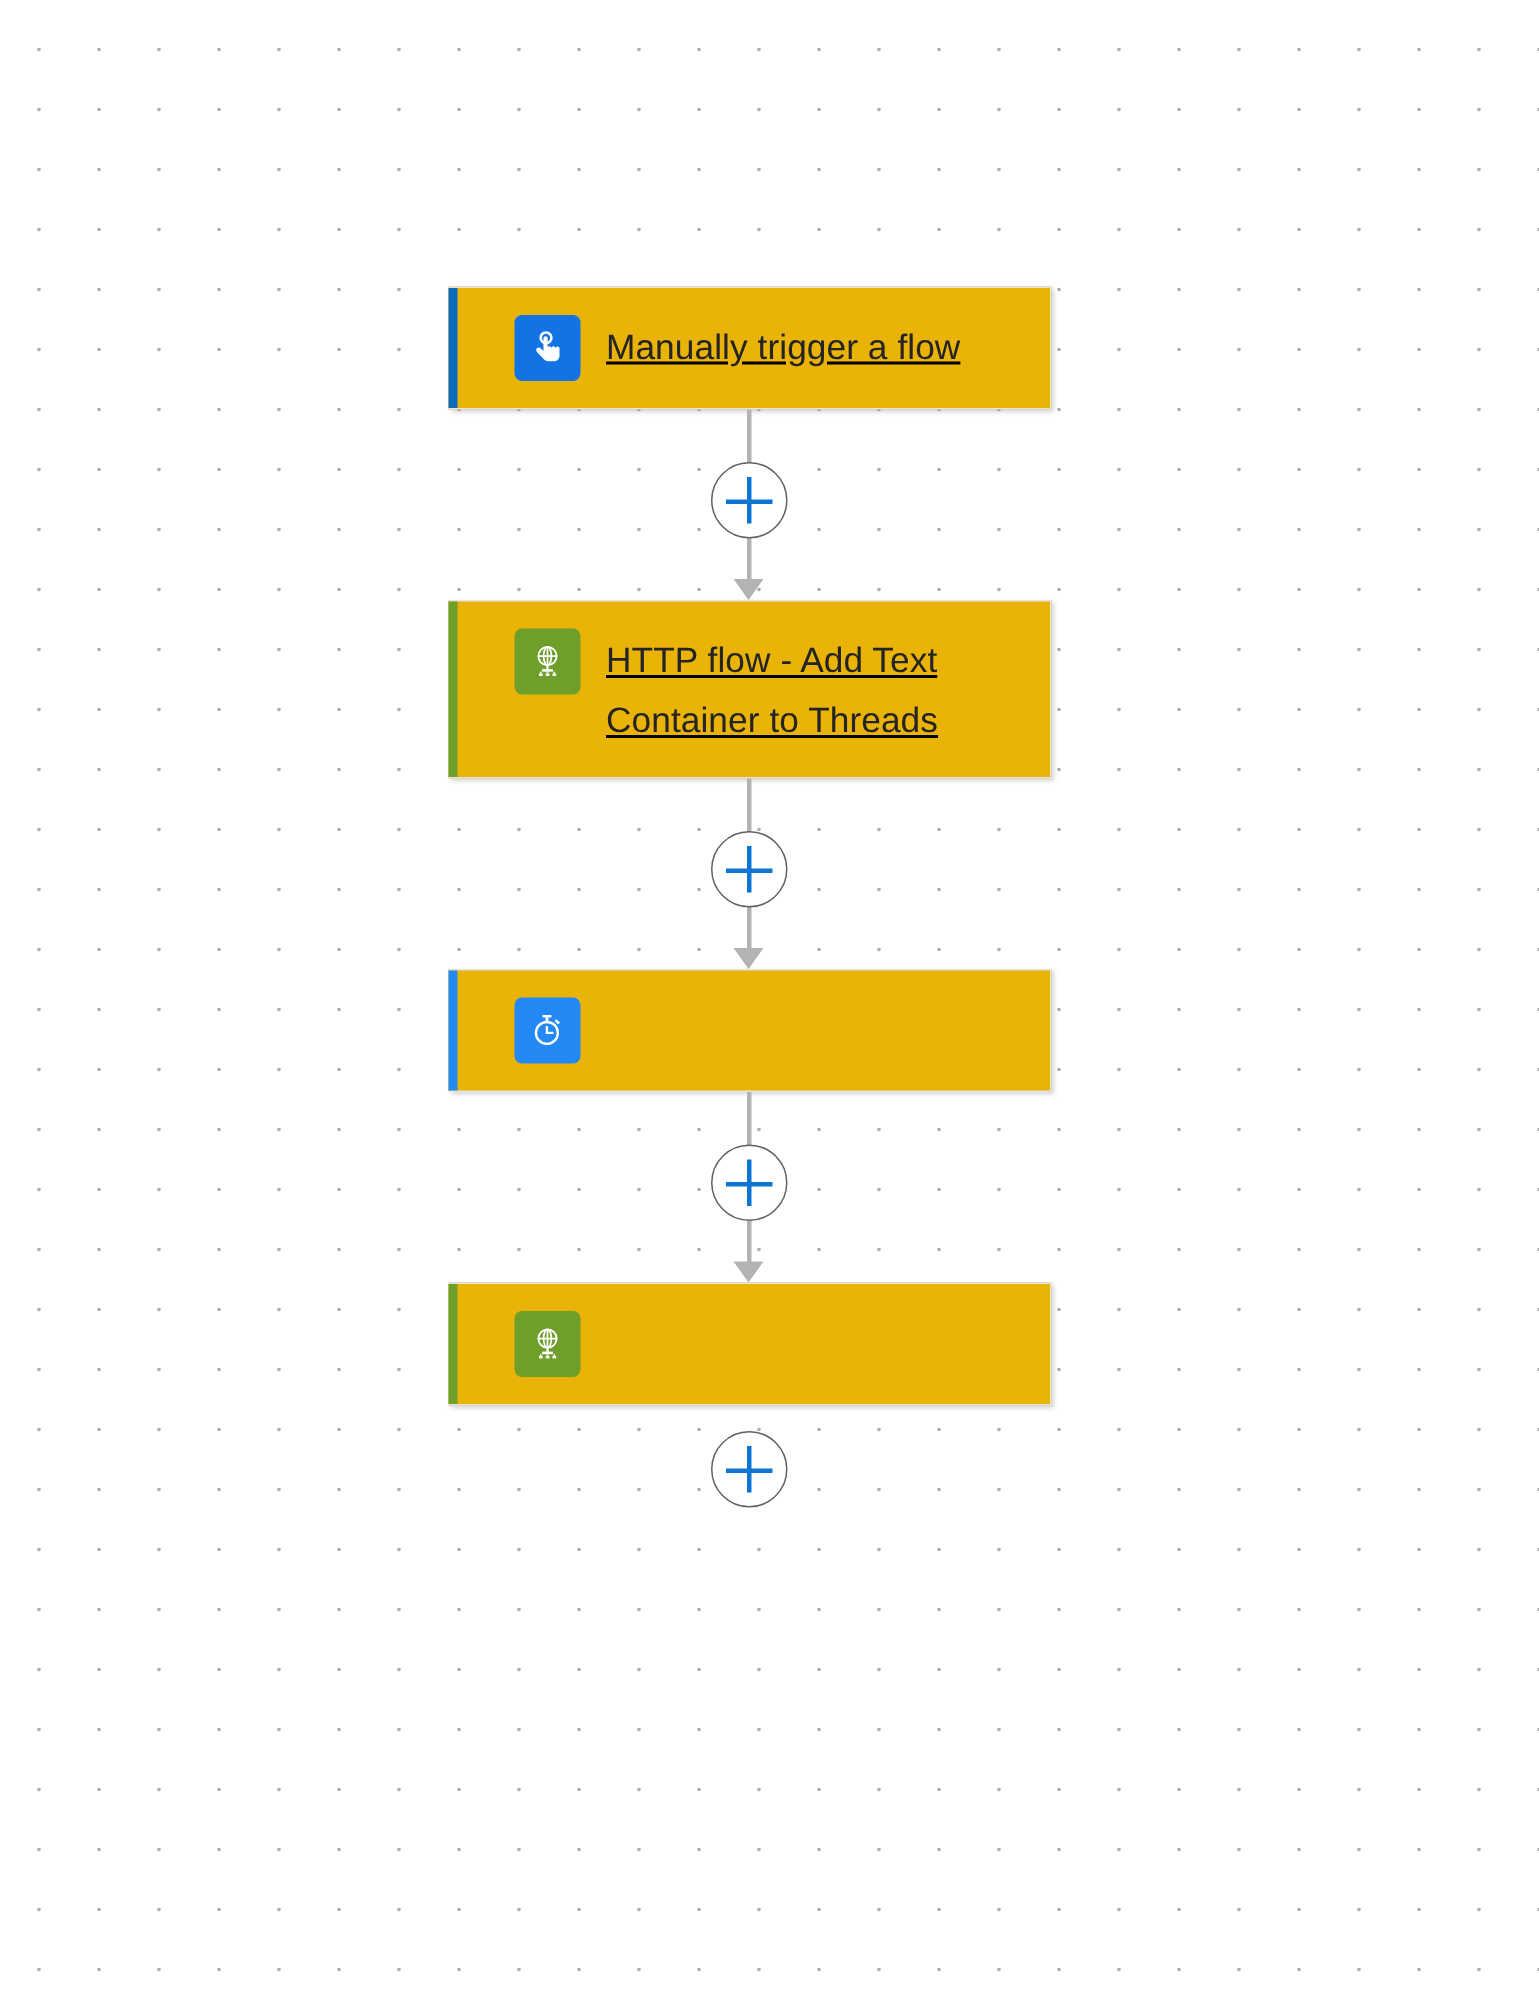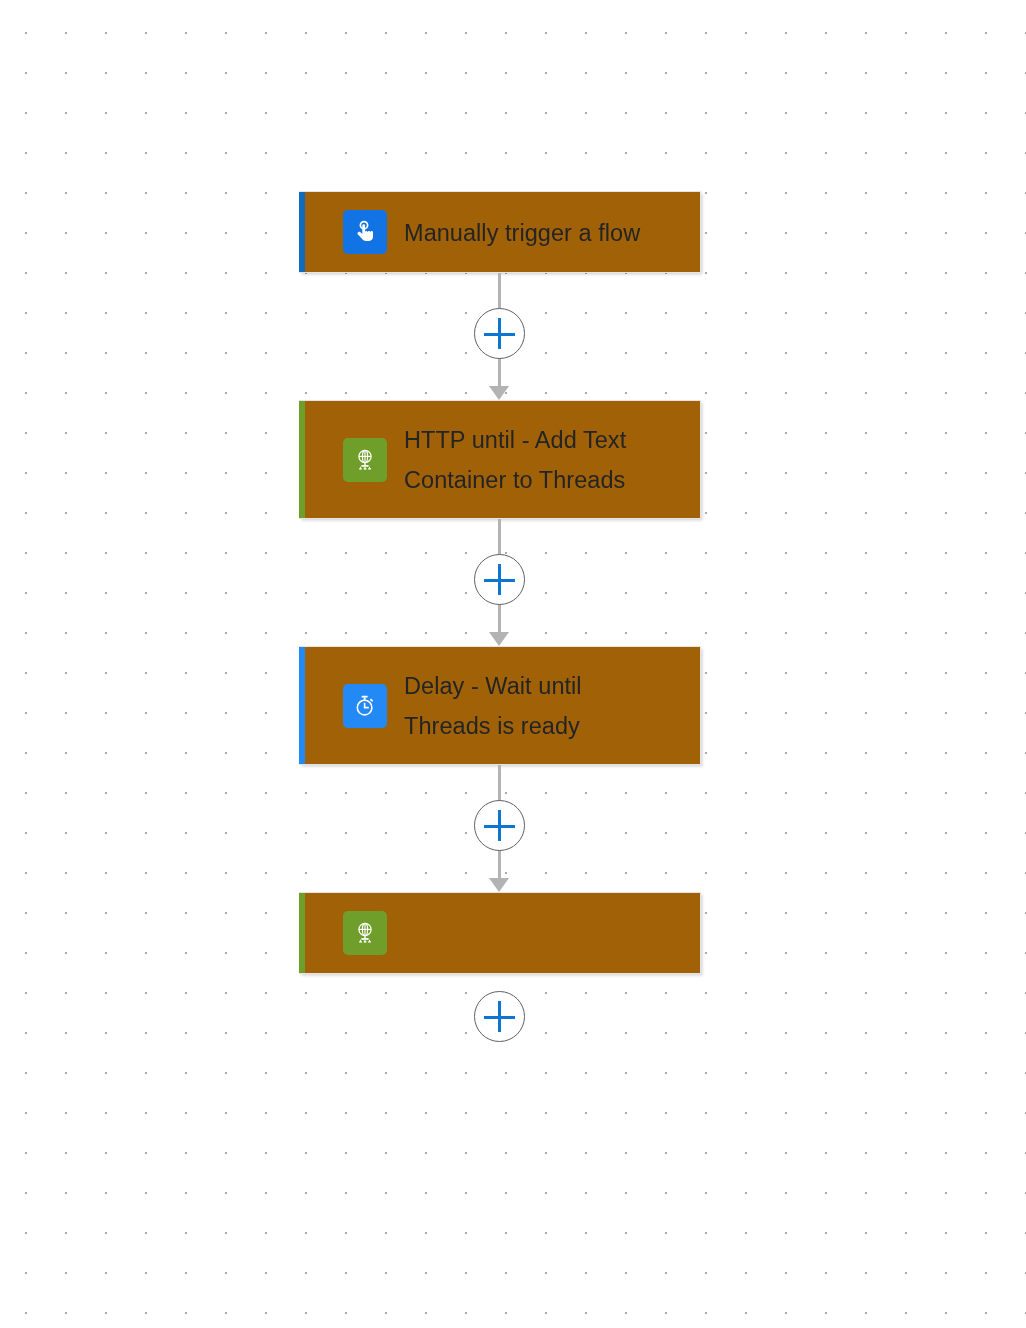--- a/index.html
+++ b/index.html
@@ -33,28 +33,29 @@
     position: absolute;
     left: 299px;
     top: 191px;
     width: 402px;
   }
 
   
   .node {
     position: relative;
     width: 402px;
-    background: #a16207;
+    background: #eab308;
     border: 1px solid #e4e4e4;
     border-left: none;
     box-shadow: 1.5px 1.5px 3px rgba(0,0,0,0.17);
     display: flex;
-    align-items: center;
+    align-items: flex-start;
     padding: 18px 16px 18px 0;
     cursor: pointer;
+    text-decoration: underline;
   }
   .node .accent {
     position: absolute;
     left: 0;
     top: 0;
     bottom: 0;
     width: 6px;
   }
   .node.accent-blue .accent { background: #0f6cbd; }
   .node.accent-blue2 .accent { background: #2389f4; }
@@ -189,21 +190,21 @@
         <line x1="13" y1="15.5" x2="13" y2="18.3" stroke="#ffffff" stroke-width="1.45"></line>
         <rect x="9.4" y="18.1" width="7.2" height="1.7" fill="#ffffff"></rect>
         <rect x="7.3" y="21.0" width="2.5" height="1.6" fill="#ffffff"></rect>
         <rect x="11.8" y="21.0" width="2.5" height="1.6" fill="#ffffff"></rect>
         <rect x="16.3" y="21.0" width="2.5" height="1.6" fill="#ffffff"></rect>
         <line x1="8.5" y1="19.8" x2="8.5" y2="21.0" stroke="#ffffff" stroke-width="1.1"></line>
         <line x1="13" y1="19.8" x2="13" y2="21.0" stroke="#ffffff" stroke-width="1.1"></line>
         <line x1="17.5" y1="19.8" x2="17.5" y2="21.0" stroke="#ffffff" stroke-width="1.1"></line>
       </svg>
     </div>
-    <div class="title">HTTP until - Add Text Container to Threads</div>
+    <div class="title">HTTP flow - Add Text Container to Threads</div>
   </div>
 
   <div class="connector">
     <div class="line"></div>
     <div class="arrowhead"></div>
     <div class="plus-btn" title="+">
       <div class="h"></div>
       <div class="v"></div>
     </div>
   </div>
@@ -213,21 +214,20 @@
     <div class="icon-box bg-blue2">
       <svg class="glyph" width="26" height="26" viewBox="0 0 26 26" aria-hidden="true">
         <circle cx="12.6" cy="14.6" r="7.3" fill="none" stroke="#ffffff" stroke-width="1.6"></circle>
         <line x1="12.6" y1="14.6" x2="12.6" y2="10.6" stroke="#ffffff" stroke-width="1.6" stroke-linecap="round"></line>
         <line x1="12.6" y1="14.6" x2="16.3" y2="14.6" stroke="#ffffff" stroke-width="1.6" stroke-linecap="round"></line>
         <rect x="9.6" y="2.7" width="6.1" height="1.7" rx="0.5" fill="#ffffff"></rect>
         <rect x="11.7" y="4.2" width="1.9" height="3.2" fill="#ffffff"></rect>
         <rect x="17.9" y="6.3" width="3.3" height="1.8" rx="0.6" fill="#ffffff" transform="rotate(42 19.5 7.2)"></rect>
       </svg>
     </div>
-    <div class="title">Delay - Wait until Threads is ready</div>
   </div>
 
   <div class="connector">
     <div class="line"></div>
     <div class="arrowhead"></div>
     <div class="plus-btn" title="+">
       <div class="h"></div>
       <div class="v"></div>
     </div>
   </div>

